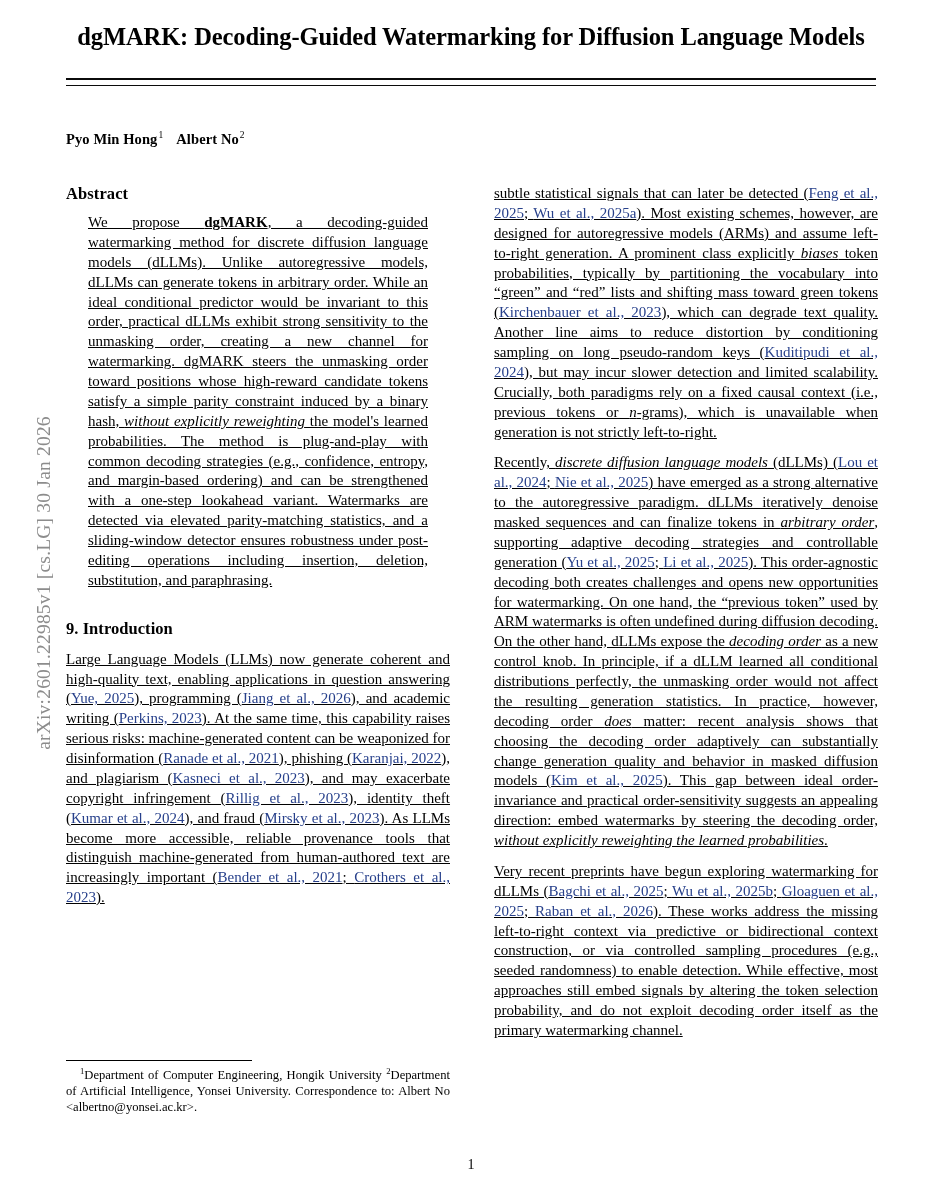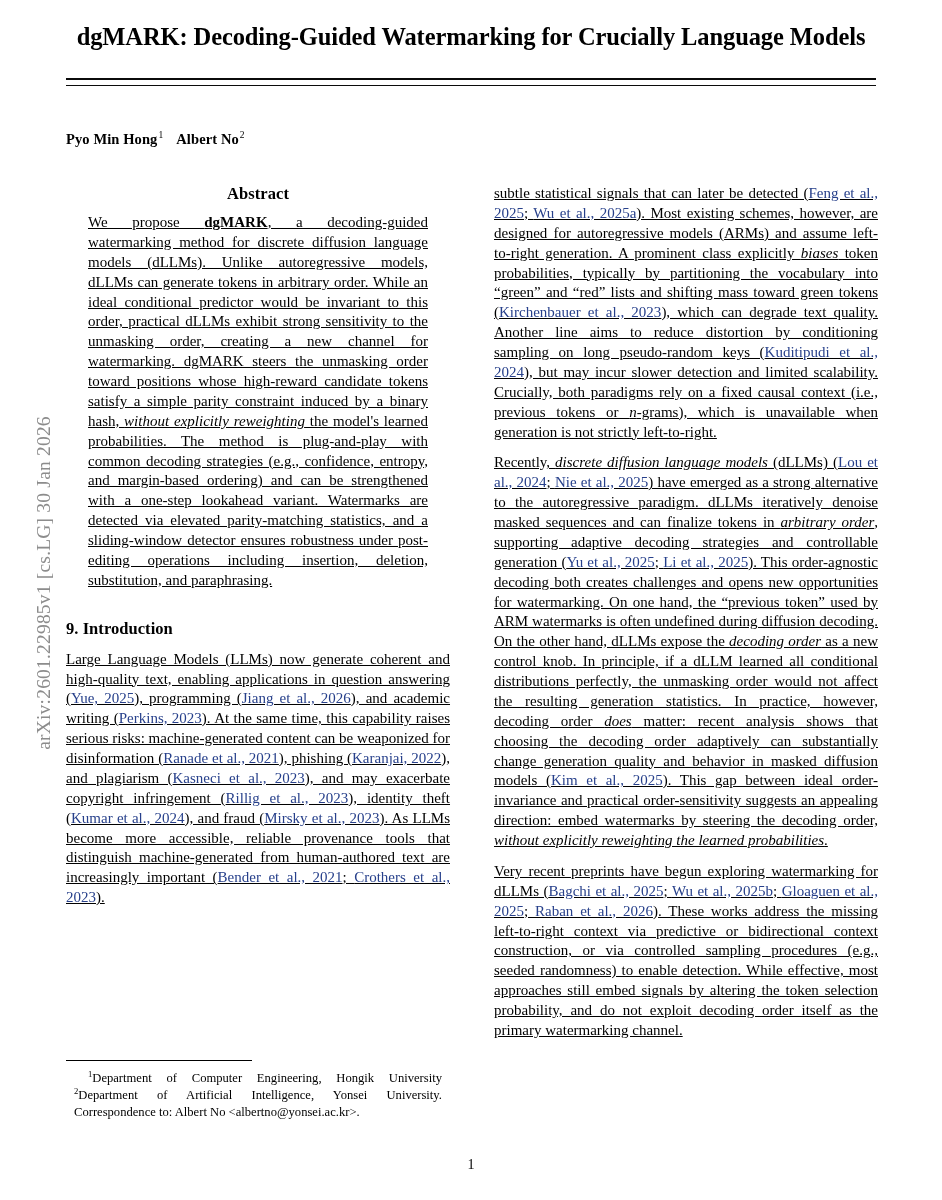--- a/index.html
+++ b/index.html
@@ -86,21 +86,20 @@
     height: 960px;
     display: flex;
     gap: 44px;
   }
   .col {
     width: 384px;
     position: relative;
   }
 
   .abstract-head {
-    text-align: center;
     font-size: 16.5px;
     font-weight: bold;
     margin: 0 0 9px 0;
     letter-spacing: 0.1px;
   }
 
   .abstract-body {
     width: 340px;
     margin: 0 auto;
   }
@@ -137,21 +136,21 @@
   }
   .footnote-rule {
     width: 186px;
     border-top: 1px solid #000;
     margin: 0 0 5px 0;
   }
   .footnote {
     font-size: 12.6px;
     line-height: 1.28;
     text-align: justify;
-    margin: 8px;
+    margin: 0;
   }
   .footnote sup { font-size: 8.6px; vertical-align: super; }
   .fn-indent { display: inline-block; width: 14px; }
 
   
   .page-number {
     position: absolute;
     left: 0;
     right: 0;
     top: 1157px;
@@ -160,21 +159,21 @@
   }
 </style>
 </head>
 <body>
 
 <div class="page">
 
   <div class="arxiv-stamp">arXiv:2601.22985v1  [cs.LG]  30 Jan 2026</div>
 
   <div class="content">
-    <h1 class="title">dgMARK: Decoding-Guided Watermarking for Crucially Language Models</h1>
+    <h1 class="title">dgMARK: Decoding-Guided Watermarking for Diffusion Language Models</h1>
     <div class="rule-double"></div>
     <div class="authors">
       <span>Pyo Min Hong</span><sup>1</sup><span class="author-gap"></span><span>Albert No</span><sup>2</sup>
     </div>
   </div>
 
   <div class="columns">
 
     <div class="col">
 

